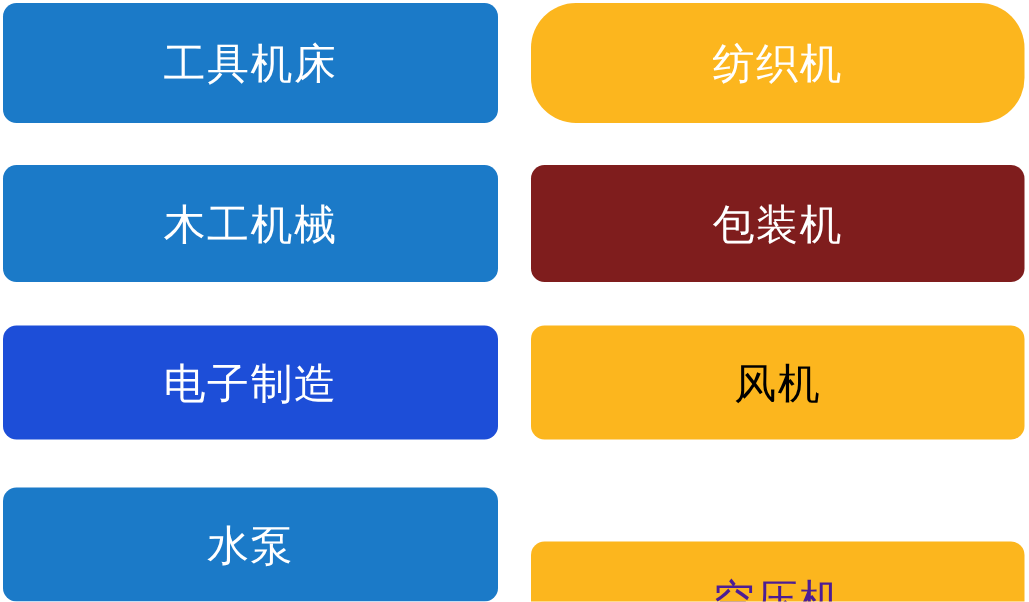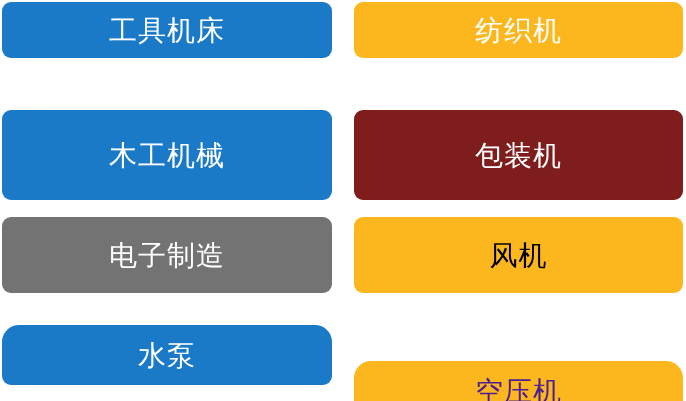--- a/index.html
+++ b/index.html
@@ -36,49 +36,49 @@
     -webkit-font-smoothing: antialiased;
   }
   .chip .chip-label {
     display: block;
     transform: translateY(1px);
   }
   
   .col-left  { left: 2px;   width: 330px; }
   .col-right { left: 354px; width: 329px; }
   
-  .row-1 { top: 2px;   height: 56px; }
-  .row-2 { top: 110px; height: 90px; text-align: center; }
+  .row-1 { top: 2px;   height: 80px; }
+  .row-2 { top: 110px; height: 78px; text-align: center; }
   .row-3 { top: 217px; height: 76px; }
-  .row-4 { top: 325px; height: 60px; border-radius: 17px; }
+  .row-4 { top: 325px; height: 76px; }
   
   .row-4 { border-bottom-left-radius: 9px; border-bottom-right-radius: 9px; }
 </style>
 </head>
 <body style="width: 686px; height: 401px; background: rgb(255, 255, 255);">
 
 <div id="board" style="background: rgb(255, 255, 255);">
 
   <div class="chip col-left row-1" style="background-color: rgb(27, 122, 200); color: rgb(255, 255, 255);">
     <span class="chip-label">工具机床</span>
   </div>
 
   <div class="chip col-left row-2" style="background-color: rgb(27, 122, 200); color: rgb(255, 255, 255);">
     <span class="chip-label">木工机械</span>
   </div>
 
-  <div class="chip col-left row-3" style="background-color: #737373; color: rgb(255, 255, 255);">
+  <div class="chip col-left row-3" style="background-color: #1d4ed8; color: rgb(255, 255, 255);">
     <span class="chip-label">电子制造</span>
   </div>
 
   <div class="chip col-left row-4" style="background-color: rgb(27, 122, 200); color: rgb(255, 255, 255);">
     <span class="chip-label">水泵</span>
   </div>
 
-  <div class="chip col-right row-1" style="background-color: rgb(252, 182, 30); color: rgb(255, 255, 255);">
+  <div class="chip col-right row-1" style="background-color: rgb(252, 182, 30); color: rgb(255, 255, 255); border-radius: 30px;">
     <span class="chip-label">纺织机</span>
   </div>
 
   <div class="chip col-right row-2" style="background-color: #7f1d1d; color: rgb(255, 255, 255);">
     <span class="chip-label">包装机</span>
   </div>
 
   <div class="chip col-right row-3" style="background-color: rgb(252, 182, 30); color: #000000;">
     <span class="chip-label">风机</span>
   </div>

